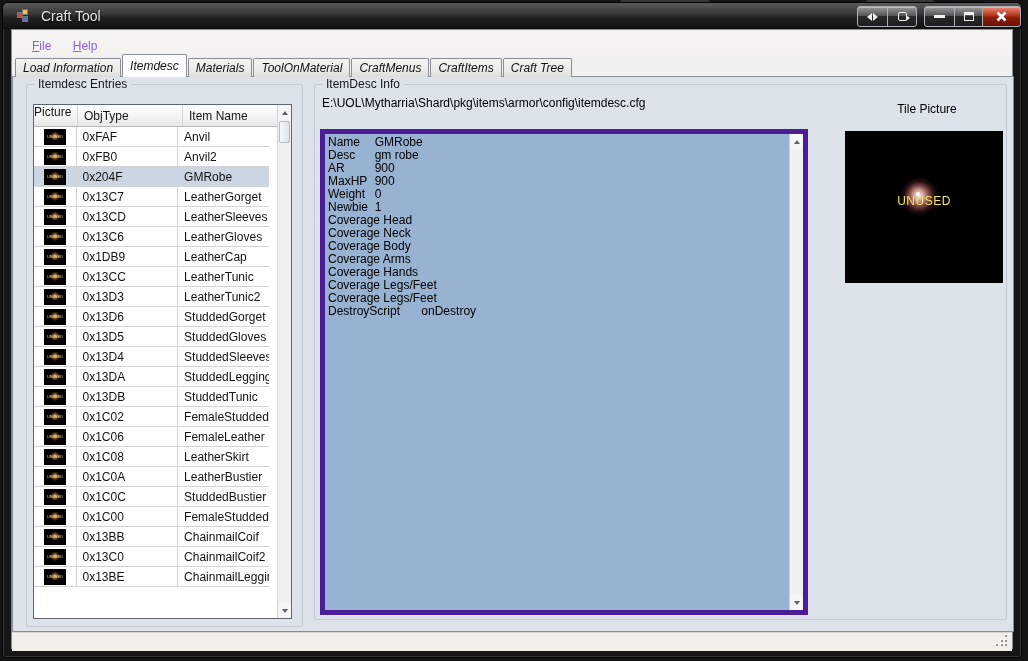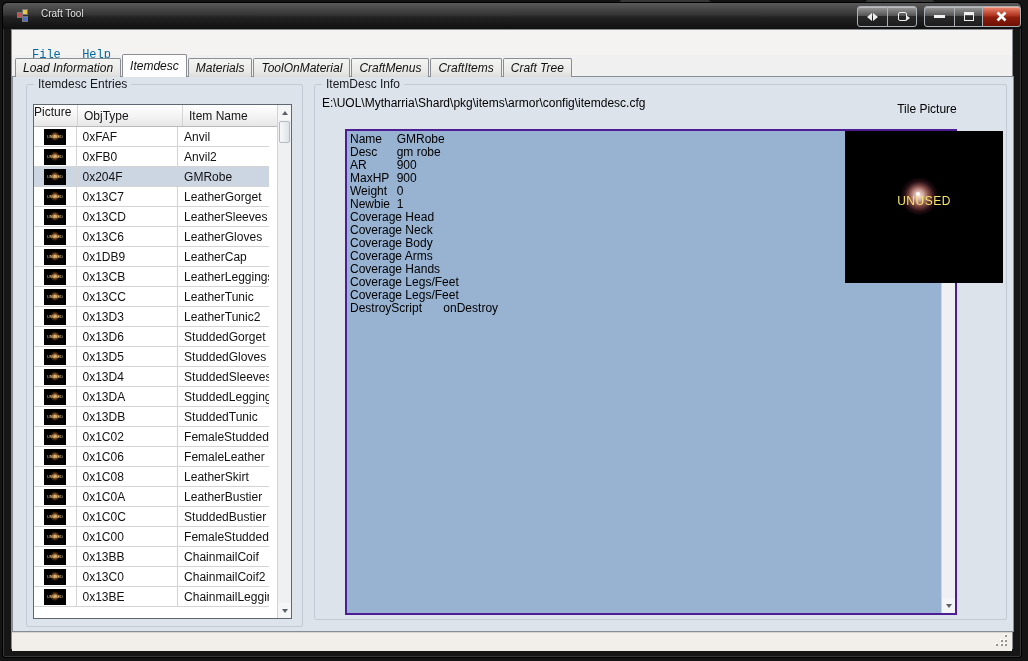--- a/index.html
+++ b/index.html
@@ -30,21 +30,21 @@
     box-shadow:inset 0 0 0 1px rgba(255,255,255,.14);
   }
   .titlebar{
     position:absolute;left:0;top:0;right:0;height:26px;
     background:linear-gradient(#5a5a5a,#353535 45%,#222 55%,#101010);
     border-radius:5px 5px 0 0;
   }
   .app-icon{position:absolute;left:14px;top:6px;width:16px;height:16px;}
   .app-icon .sq{position:absolute;width:6px;height:6px;border:1px solid #777;}
   .title-text{
-    position:absolute;left:38px;top:5px;font-size:10px;color:#e4e4e4;
+    position:absolute;left:38px;top:5px;font-size:14px;color:#e4e4e4;
     text-shadow:0 1px 2px #000;
   }
   
   .cap-btn{
     position:absolute;top:3px;height:21px;
     background:linear-gradient(#9a9a9a,#565656 45%,#2a2a2a 50%,#1c1c1c);
     border:1px solid #aab0b5;
     display:flex;align-items:center;justify-content:center;
     box-shadow:inset 0 1px 0 rgba(255,255,255,.35);
   }
@@ -63,21 +63,21 @@
   }
   .glyph-min{width:11px;height:3px;background:#f0f0f0;}
   .glyph-max{width:10px;height:9px;border:1px solid #f0f0f0;border-top:3px solid #f0f0f0;}
 
   
   .client{
     position:absolute;left:8px;right:8px;top:26px;bottom:8px;
     background:#f0f0f0;border:1px solid #8b8e92;
   }
   .menubar{position:absolute;left:0;top:0;right:0;height:25px;background:#f4f3f2;}
-  .menu-item{display:inline-block;padding:5px 9px 4px 9px;margin-top:13px;color:#0369a1;cursor:default;font-family:Liberation Mono, monospace;}
+  .menu-item{display:inline-block;padding:5px 9px 4px 9px;margin-top:4px;color:#8b5cf6;cursor:default;}
   .menu-item:first-child{margin-left:11px;}
   .menu-item .accel{text-decoration:underline;}
 
   .tabstrip{position:absolute;left:3px;top:25px;height:22px;z-index:3;font-style:italic;}
   .tab{
     display:inline-block;vertical-align:bottom;height:19px;margin-top:3px;margin-right:1px;
     padding:2px 7px 0 7px;background:linear-gradient(#f4f4f3,#e9e9e8 70%,#dcdcdb);
     border:1px solid #8a8e94;border-bottom:none;border-radius:2px 2px 0 0;color:#111;
   }
   .tab.active{
@@ -123,22 +123,22 @@
   .sb-btn{position:absolute;left:0;right:0;height:15px;background:#f4f5f6;display:flex;align-items:center;justify-content:center;}
   .sb-up{top:0;}
   .sb-down{bottom:0;}
   .sb-tri-up{width:0;height:0;border-left:3px solid transparent;border-right:3px solid transparent;border-bottom:4px solid #5a6066;}
   .sb-tri-down{width:0;height:0;border-left:3px solid transparent;border-right:3px solid transparent;border-top:4px solid #5a6066;}
   .sb-thumb{position:absolute;left:1px;right:1px;top:16px;height:22px;background:linear-gradient(90deg,#f6f7f8,#dfe3e7);border:1px solid #b6bbc1;border-radius:2px;}
 
   
   .path-label{position:absolute;left:310px;top:66px;z-index:2;color:#000000;}
   .info-box{
-    position:absolute;left:308px;top:99px;width:612px;height:486px;
-    background:var(--textarea-bg);border:2px solid #4c1d95;z-index:2;margin-left:25px;
+    position:absolute;left:308px;top:99px;width:488px;height:486px;
+    background:var(--textarea-bg);border:5px solid #4c1d95;z-index:2;
   }
   .info-text{
     position:absolute;left:3px;top:2px;right:16px;bottom:2px;
     font-family:"Liberation Sans","DejaVu Sans",sans-serif;
     font-size:12px;line-height:13px;color:#000;
     white-space:pre;tab-size:14;-moz-tab-size:14;overflow:hidden;
   }
   .tile-label{position:absolute;left:845px;top:72px;width:140px;text-align:center;z-index:2;color:#000;}
   .tile-picture{
     position:absolute;left:833px;top:101px;width:158px;height:152px;z-index:2;
@@ -275,29 +275,20 @@
             <div class="tcell c-name">LeatherGloves</div>
           </div>
           <div class="trow">
             <div class="tcell c-pic">
               <div class="thumb">
                 <span>UNUSED</span>
               </div>
             </div>
             <div class="tcell c-obj">0x1DB9</div>
             <div class="tcell c-name">LeatherCap</div>
-          </div>
-          <div class="trow">
-            <div class="tcell c-pic">
-              <div class="thumb">
-                <span>UNUSED</span>
-              </div>
-            </div>
-            <div class="tcell c-obj">0x13CB</div>
-            <div class="tcell c-name">LeatherLeggings</div>
           </div>
           <div class="trow">
             <div class="tcell c-pic">
               <div class="thumb">
                 <span>UNUSED</span>
               </div>
             </div>
             <div class="tcell c-obj">0x13CC</div>
             <div class="tcell c-name">LeatherTunic</div>
           </div>

